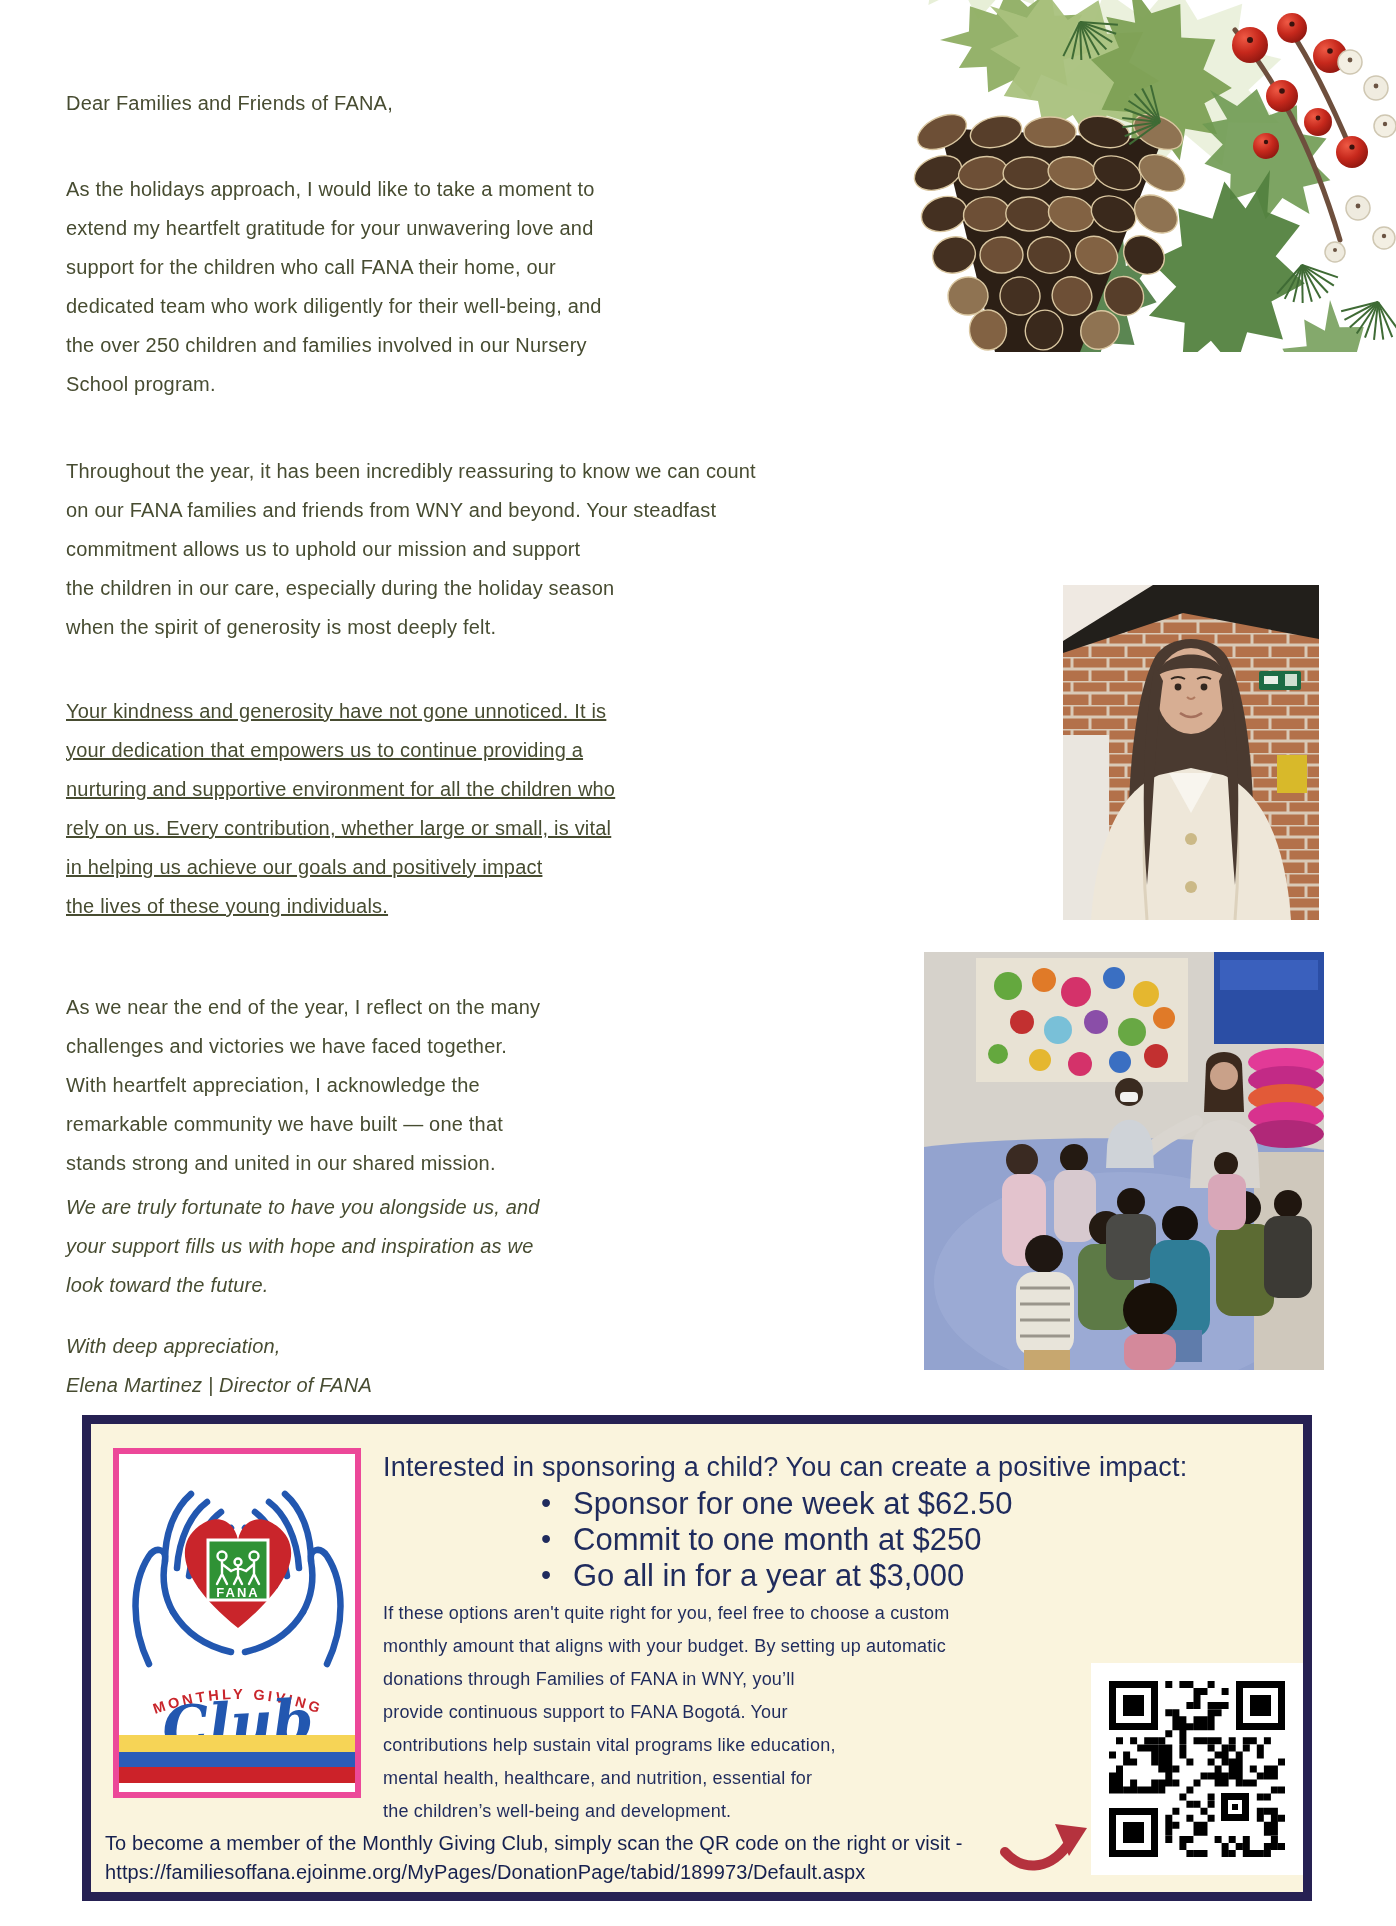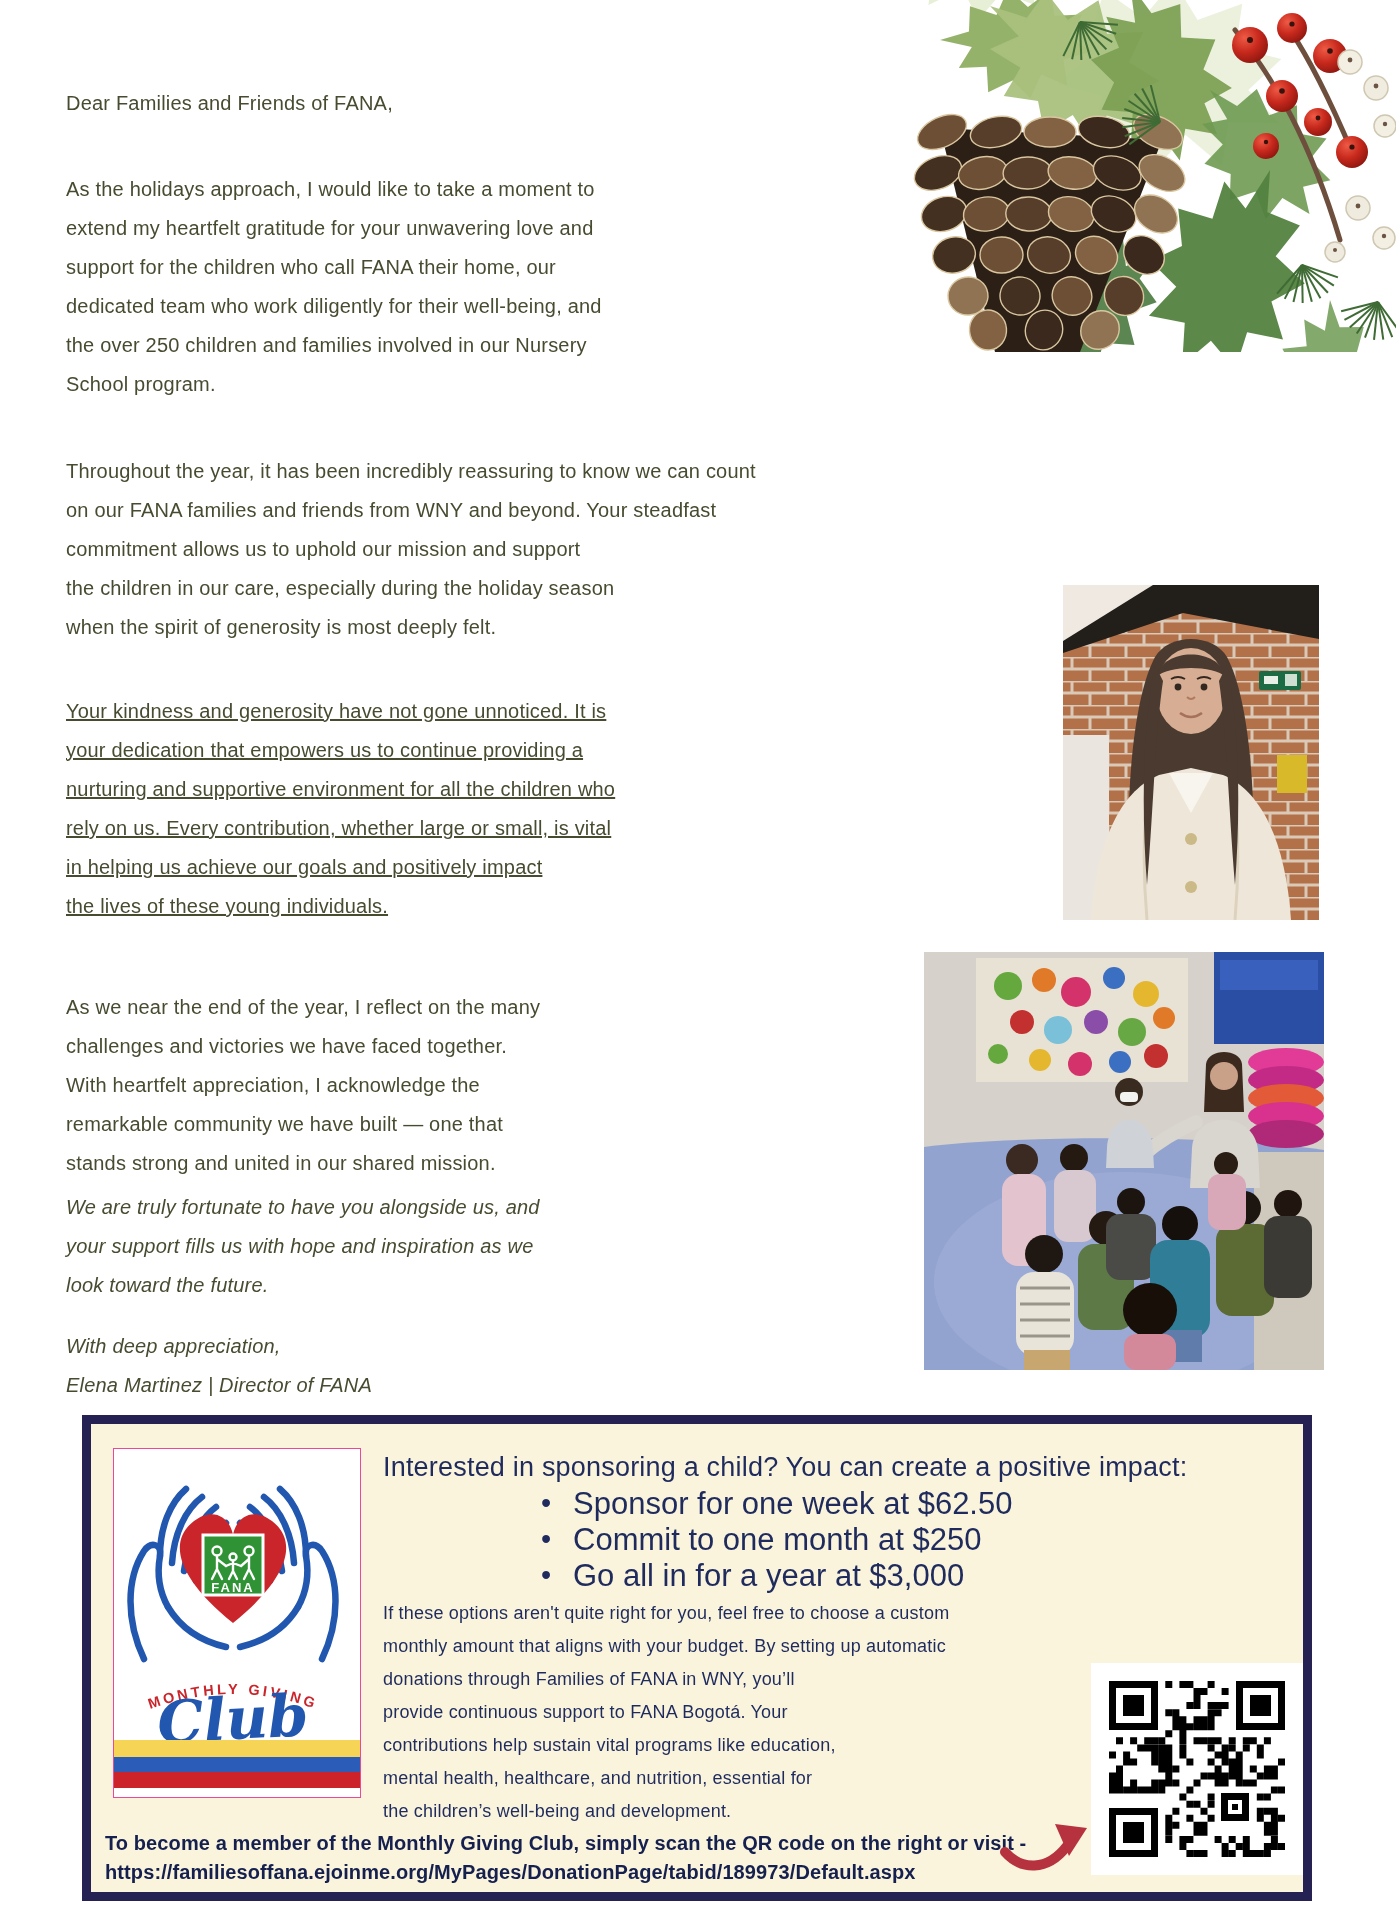--- a/index.html
+++ b/index.html
@@ -25,35 +25,35 @@
   #watercolor{position:absolute;right:0;top:0;width:706px;height:352px;}
 
   
   #sponsor-box{
     position:absolute;left:82px;top:1415px;width:1230px;height:486px;box-sizing:border-box;
     border:9px solid #262153;background:#faf4dd;
   }
   #sponsor-box .abs{position:absolute;}
   #club-card{
     left:22px;top:24px;width:248px;height:350px;background:#ffffff;
-    border:1px solid #ec4899;box-sizing:border-box;overflow:hidden;padding-left:45px;
+    border:6px solid #ec4899;box-sizing:border-box;overflow:hidden;padding-left:45px;
   }
   #club-card svg{position:absolute;left:0;top:2px;}
   .stripe{position:absolute;left:0;right:0;}
   #stripe-yellow{bottom:40px;height:17px;background:#f6d456;}
   #stripe-blue{bottom:25px;height:15px;background:#2b5cb8;}
   #stripe-red{bottom:9px;height:16px;background:#cc2229;}
 
   #sponsor-intro{left:292px;top:28px;font-size:27px;color:#1f2b5d;letter-spacing:.2px;}
   #sponsor-bullets{left:448px;top:62px;font-size:31px;line-height:36px;color:#1f2b5d;}
   #sponsor-bullets .bullet{position:relative;padding-left:34px;}
   #sponsor-bullets .bullet::before{content:"\2022";position:absolute;left:2px;top:-1px;font-size:29px;}
   #sponsor-body{left:292px;top:173px;font-size:18px;line-height:33px;color:#1f2b5d;
     white-space:pre-line;letter-spacing:.2px;width:990px;}
-  .footer-bold{left:14px;font-size:20px;font-weight:bold;color:#15204f;letter-spacing:.1px;}
+  .footer-bold{left:14px;font-size:20px;font-weight:normal;color:#15204f;letter-spacing:.1px;}
   #footer-line1{top:408px;}
   #footer-line2{top:437px;}
   #qr-panel{left:1000px;top:239px;width:212px;height:212px;background:#ffffff;}
   #qr-panel svg{position:absolute;left:18px;top:18px;}
   #red-arrow{left:908px;top:392px;width:92px;height:62px;}
 </style>
 </head>
 <body>
 
 <svg id="watercolor" viewBox="0 0 706 352" xmlns="http://www.w3.org/2000/svg">

